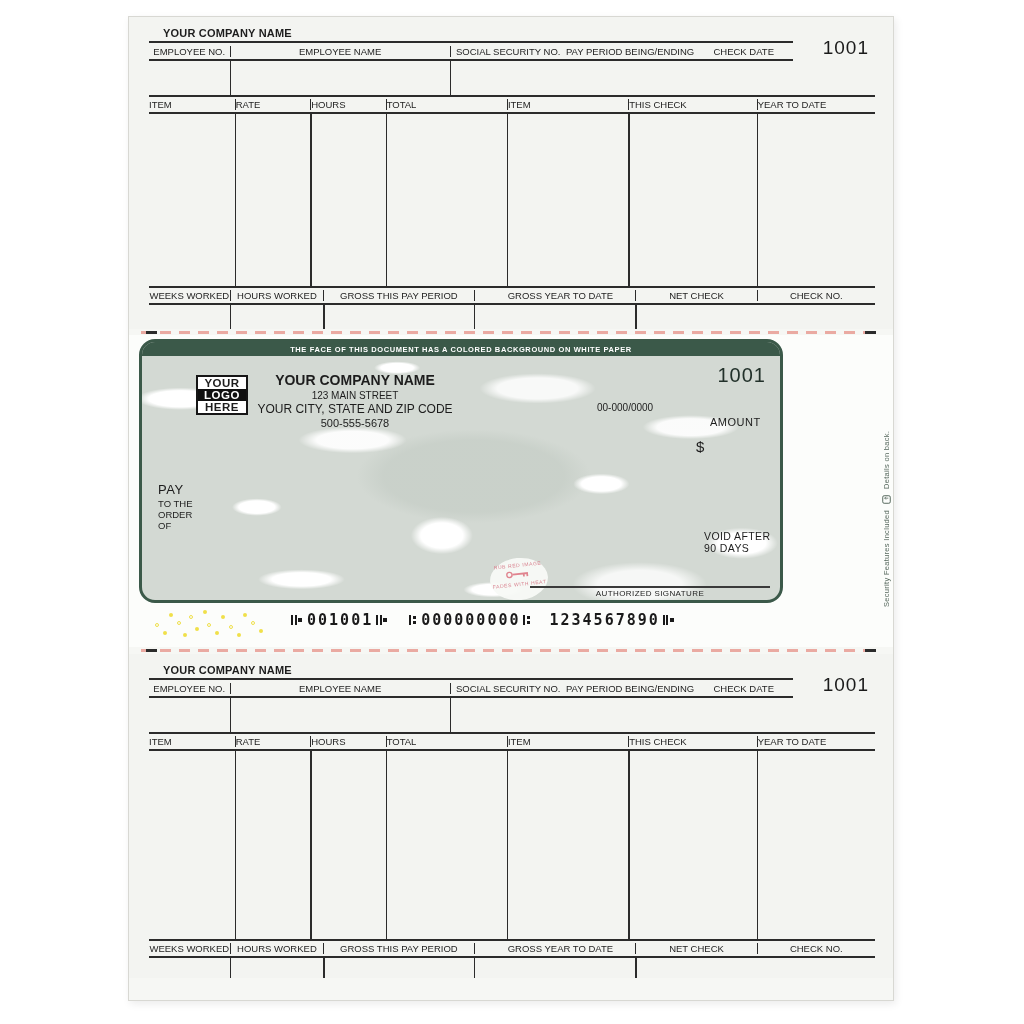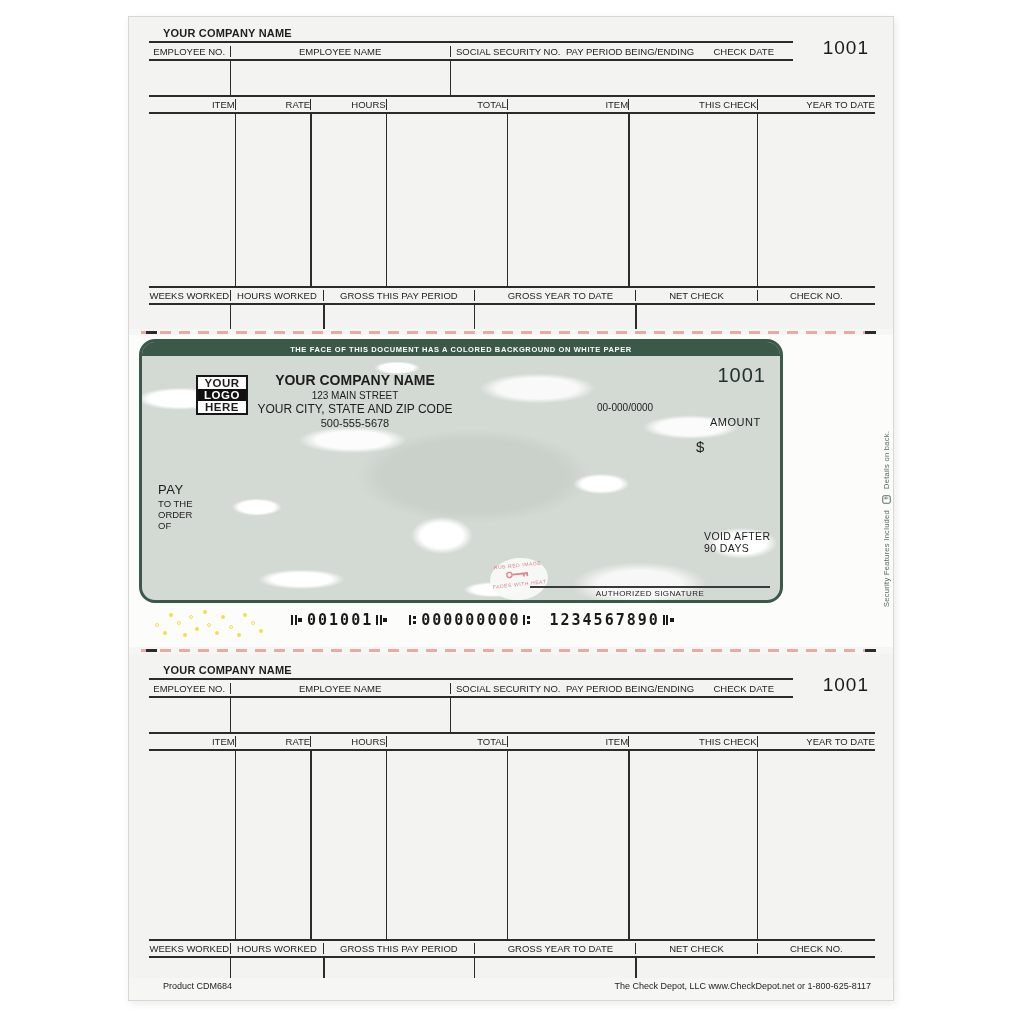--- a/index.html
+++ b/index.html
@@ -34,21 +34,21 @@
   .emp-c3{width:20%;}
   .emp-c4{width:15.3%;}
   .emp-box{position:relative;height:34px;}
   .emp-box .vl1{left:12.5%;}
   .emp-box .vl2{left:46.7%;}
   .vl{position:absolute;top:0;bottom:0;width:1.5px;background:var(--line);}
 
   .item-table{margin:0 18px 0 20px;}
   .item-head{display:flex;border-top:2px solid var(--line);border-bottom:2px solid var(--line);
     font-size:9.5px;padding:2px 0;}
-  .item-head span{text-align:right;}
+  .item-head span{text-align:left;}
   .it-c0{width:11.8%;} .it-c1{width:10.4%;border-left:1.5px solid var(--line);}
   .it-c2{width:10.4%;border-left:1.5px solid var(--line);}
   .it-c3{width:16.7%;border-left:1.5px solid var(--line);}
   .it-c4{width:16.7%;border-left:1.5px solid var(--line);}
   .it-c5{width:17.7%;border-left:1.5px solid var(--line);}
   .it-c6{width:16.3%;border-left:1.5px solid var(--line);}
   .item-body{position:relative;height:172px;}
   .stub--bottom .item-body{height:188px;}
   .item-body .b1{left:11.8%;} .item-body .b2{left:22.2%;} .item-body .b3{left:32.6%;}
   .item-body .b4{left:49.3%;} .item-body .b5{left:66%;}  .item-body .b6{left:83.7%;}
@@ -395,18 +395,14 @@
       <div class="sum-body">
         <i class="vl s1"></i>
         <i class="vl s2"></i>
         <i class="vl s3"></i>
         <i class="vl s4"></i>
       </div>
     </div>
   </div>
 </section>
 
-  <div class="form-footer">
-    <span>Product CDM684</span>
-    <span>The Check Depot, LLC  www.CheckDepot.net  or  1-800-625-8117</span>
-  </div>
 
 </div>
 
 </body></html>

